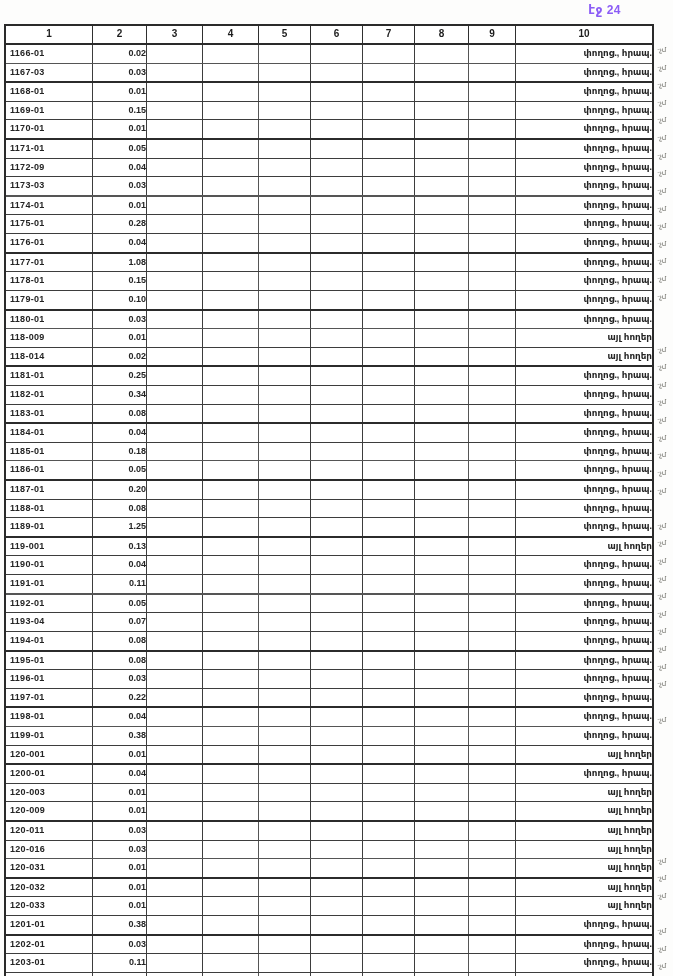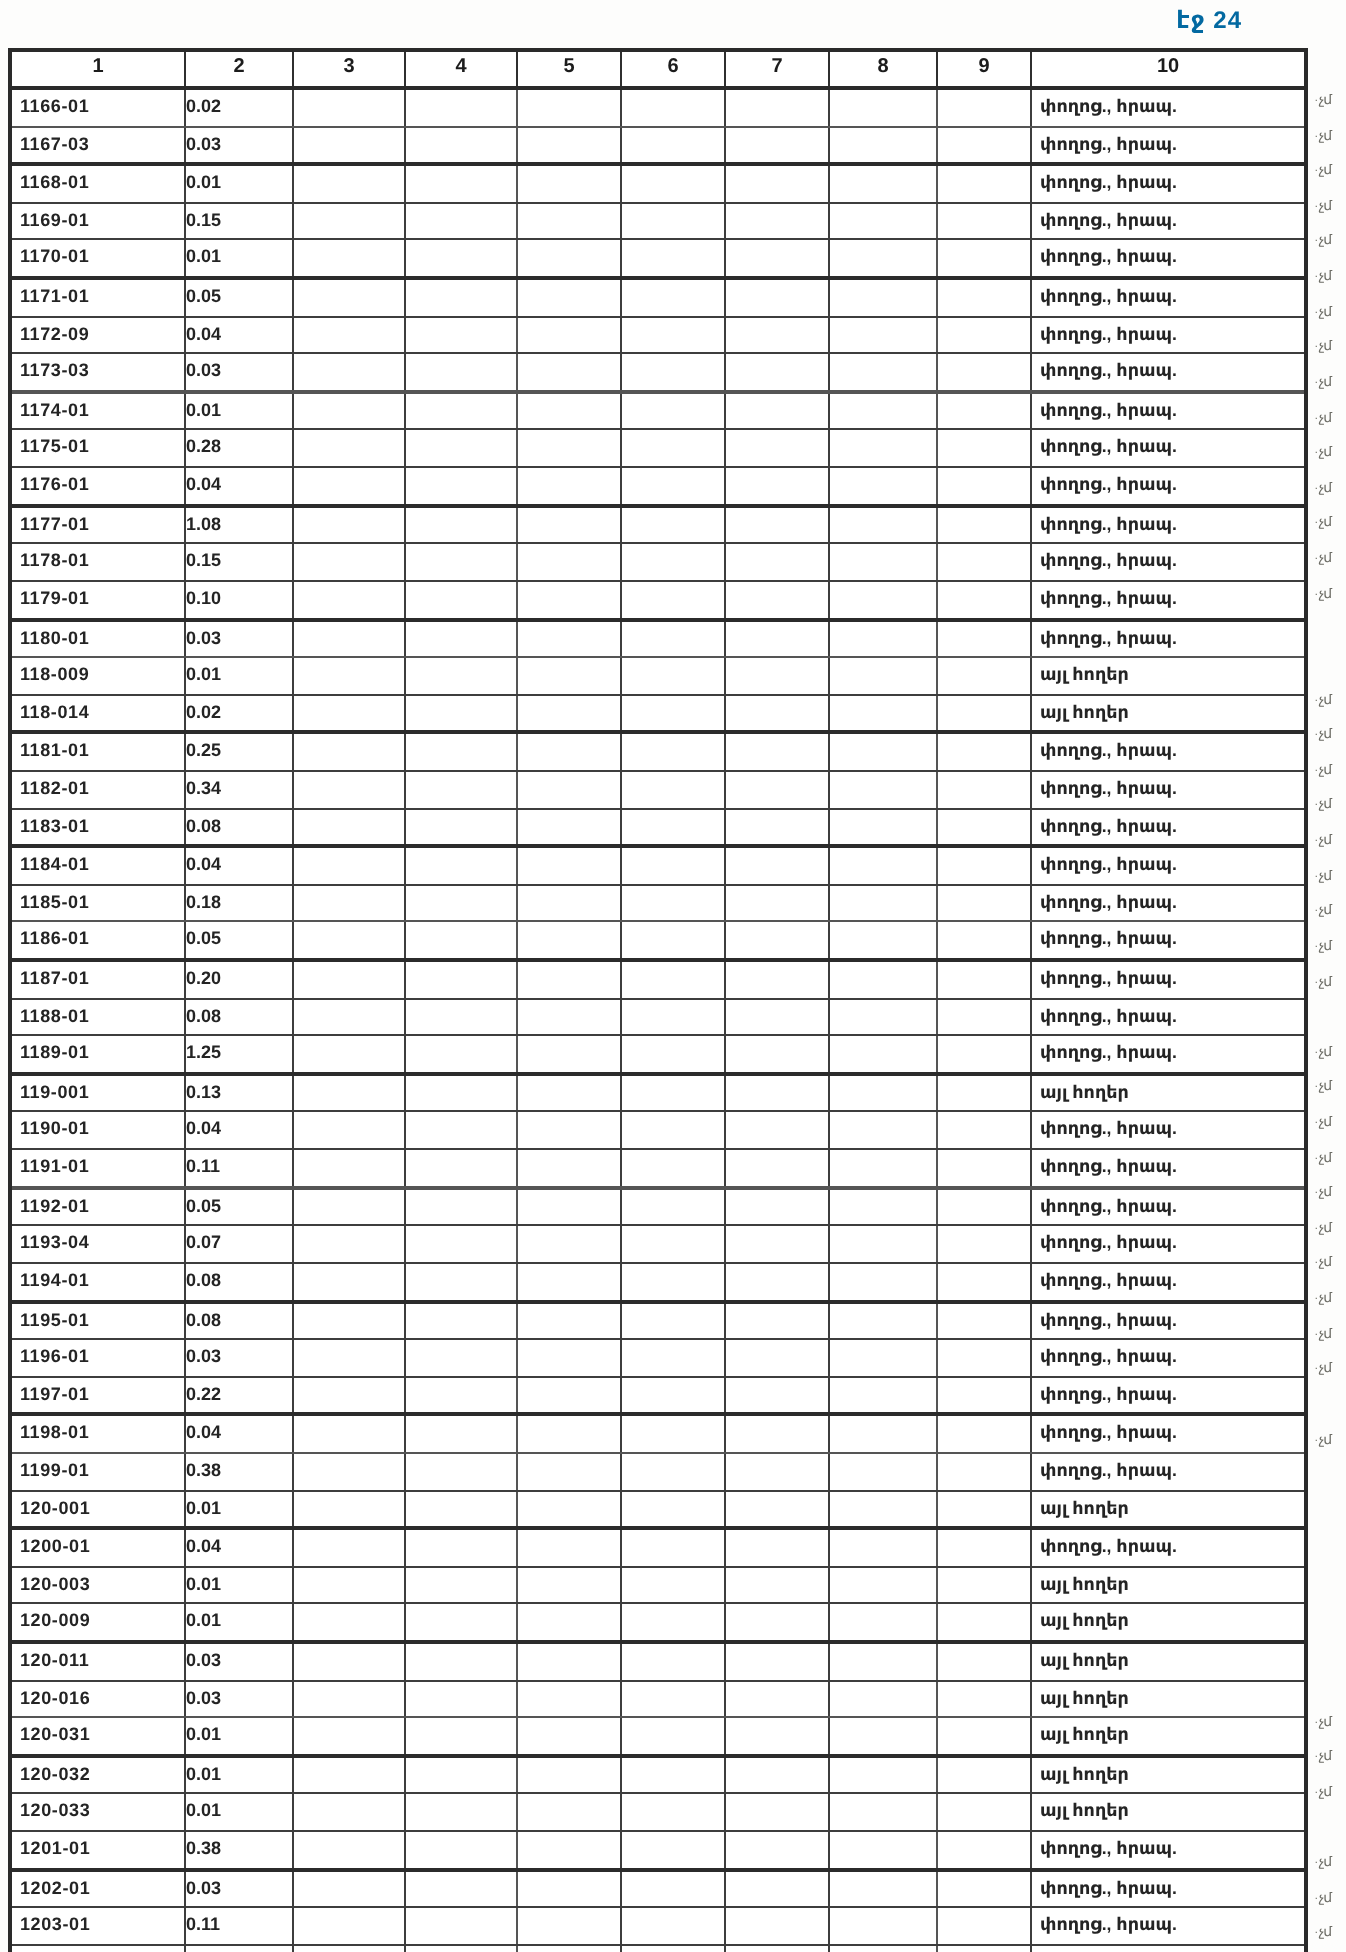--- a/index.html
+++ b/index.html
@@ -4,21 +4,21 @@
 <style>
   html,body{margin:0;padding:0;}
   body{
     width:673px;height:976px;position:relative;overflow:hidden;
     background:#fdfdfc;
     font-family:"Liberation Sans","DejaVu Sans",sans-serif;
     color:#222;
   }
   .page-label{
     position:absolute;top:3px;right:52px;
-    font-size:12px;font-weight:bold;color:#0369a1;
+    font-size:12px;font-weight:bold;color:#8b5cf6;
     letter-spacing:.5px;
   }
   .scan-table{
     position:absolute;left:4px;top:24px;width:650px;
     border:2px solid #2a2a2a;
     box-sizing:border-box;
     background:#fff;
   }
   .hrow,.row{
     display:grid;
@@ -34,23 +34,23 @@
     border-right:1px solid #2f2f2f;color:#1c1c1c;
   }
   .hc:last-child{border-right:none;}
   .cell{
     font-size:9px;font-weight:600;line-height:17px;
     border-right:1px solid #3d3d3d;
     white-space:nowrap;overflow:hidden;
     color:#242424;
   }
   .cell:nth-child(4n){border-right-color:#555;}
-  .cell:last-child{border-right:none;}
+  .cell:last-child{border-right:none;text-align:right;}
   .c1{padding-left:4px;letter-spacing:.3px;}
-  .c2{text-align:left;}
+  .c2{text-align:right;}
   .c10{padding-left:4px;font-size:8.8px;}
   .mnotes{position:absolute;left:0;top:0;width:673px;height:976px;pointer-events:none;}
   .mnote{
     position:absolute;left:657px;
     font-size:7px;color:#6d6d66;letter-spacing:-.5px;
     transform:scaleY(.95);
   }
   .mnote::before{content:"·";margin-right:.5px;color:#8a8a82;}
 </style>
 </head>

